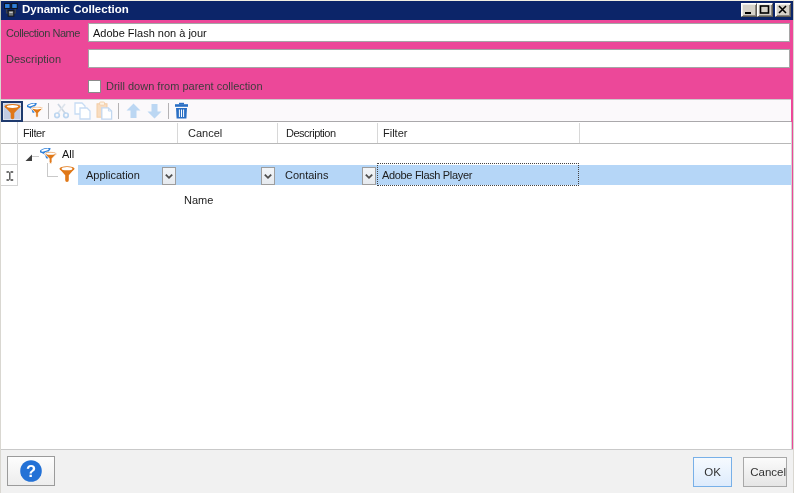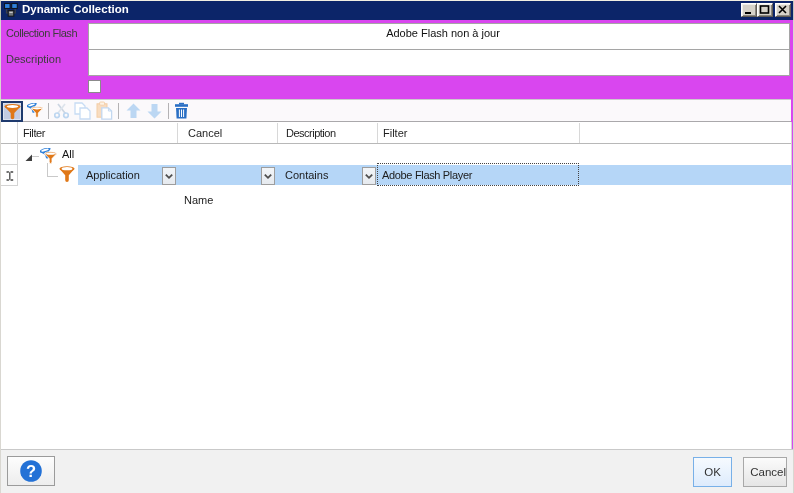--- a/index.html
+++ b/index.html
@@ -1,28 +1,28 @@
 <!DOCTYPE html>
 <html><head>
 <meta charset="utf-8">
 <style>
 * { margin:0; padding:0; box-sizing:border-box; }
 html,body { width:794px; height:493px; }
 body { font-family:"Liberation Sans", sans-serif; font-size:11px; color:#3d3d3d; }
-#win { position:relative; width:794px; height:493px; background:#d946ef; overflow:hidden; }
+#win { position:relative; width:794px; height:493px; background:#ec4899; overflow:hidden; }
 .abs { position:absolute; }
 
 
 #titlebar { left:0; top:0; width:794px; height:20px; background:#0c2569; border-top:1px solid #f2efe2; border-left:1px solid #c8c6bd; border-right:1px solid #c8c6bd; }
 #titletext { left:22px; top:3px; color:#ffffff; font-weight:bold; font-size:11.5px; }
 .winbtn { top:3px; width:16px; height:14px; background:#d6d2c9; border:1px solid; border-color:#ffffff #5f5b55 #5f5b55 #ffffff; box-shadow:inset 1px 1px 0 #f0eee8, inset -1px -1px 0 #8a867f; }
 
 
 .lbl { color:#3d3d3d; }
-.inp { background:#ffffff; border:1px solid #a5a5a5; height:27px;text-align:center; }
+.inp { background:#ffffff; border:1px solid #a5a5a5; height:19px; }
 #cb { left:88px; top:80px; width:13px; height:13px; background:#fff; border:1px solid #8b8b8b; }
 
 
 #toolbar { left:1px; top:99px; width:790px; height:23px; background:#fbf9fb; border-top:1px solid #cccacc; border-bottom:1px solid #aaa8ab; }
 #tbtn1 { left:1px; top:101px; width:22px; height:21px; background:#c3cce2; border:2px solid #1e3a6e; box-shadow:inset 0 0 0 1px #dde3ef; }
 .tsep { top:103px; width:1px; height:16px; background:#b4b2b4; }
 
 
 #grid { left:1px; top:122px; width:790px; height:327px; background:#ffffff; }
 .hline { background:#d8d8d8; height:21px; width:1px; top:123px; }
@@ -69,25 +69,26 @@
     <svg width="14" height="12">
         <rect x="2.5" y="2" width="8" height="7" fill="none" stroke="#000" stroke-width="1.6"></rect>
       </svg>
   </div>
   <div class="abs winbtn" style="left:775px;">
     <svg width="14" height="12">
         <path d="M3,2 L10,9 M10,2 L3,9" stroke="#000" stroke-width="1.6"></path>
       </svg>
   </div>
 
-  <div class="abs lbl" style="left:6px; top:27px; letter-spacing:-0.45px;">Collection Flash</div>
+  <div class="abs lbl" style="left:6px; top:27px; letter-spacing:-0.45px;">Collection Name</div>
   <div class="abs inp" style="left:88px; top:23px; width:702px;"><span style="position:relative; left:4px; top:3px; color:#111;">Adobe Flash non à jour</span></div>
   <div class="abs lbl" style="left:6px; top:53px;">Description</div>
   <div class="abs inp" style="left:88px; top:49px; width:702px;"></div>
   <div class="abs" id="cb"></div>
+  <div class="abs lbl" style="left:106px; top:80px;">Drill down from parent collection</div>
 
   <div class="abs" id="toolbar"></div>
   <div class="abs" id="tbtn1"></div>
   <div class="abs" id="funnel1" style="left:4px; top:104px;">
     <svg width="17" height="16">
       <ellipse cx="8.5" cy="2.6" rx="8" ry="2.5" fill="#e07818"></ellipse>
       <path d="M0.5,2.6 L16.5,2.6 L10.3,9 L10.3,13.4 Q10.3,15.2 8.5,15.2 Q6.7,15.2 6.7,13.4 L6.7,9 Z" fill="#e07818"></path>
       <ellipse cx="8.5" cy="2.5" rx="5.8" ry="1.5" fill="#ffffff"></ellipse>
     </svg>
   </div>

